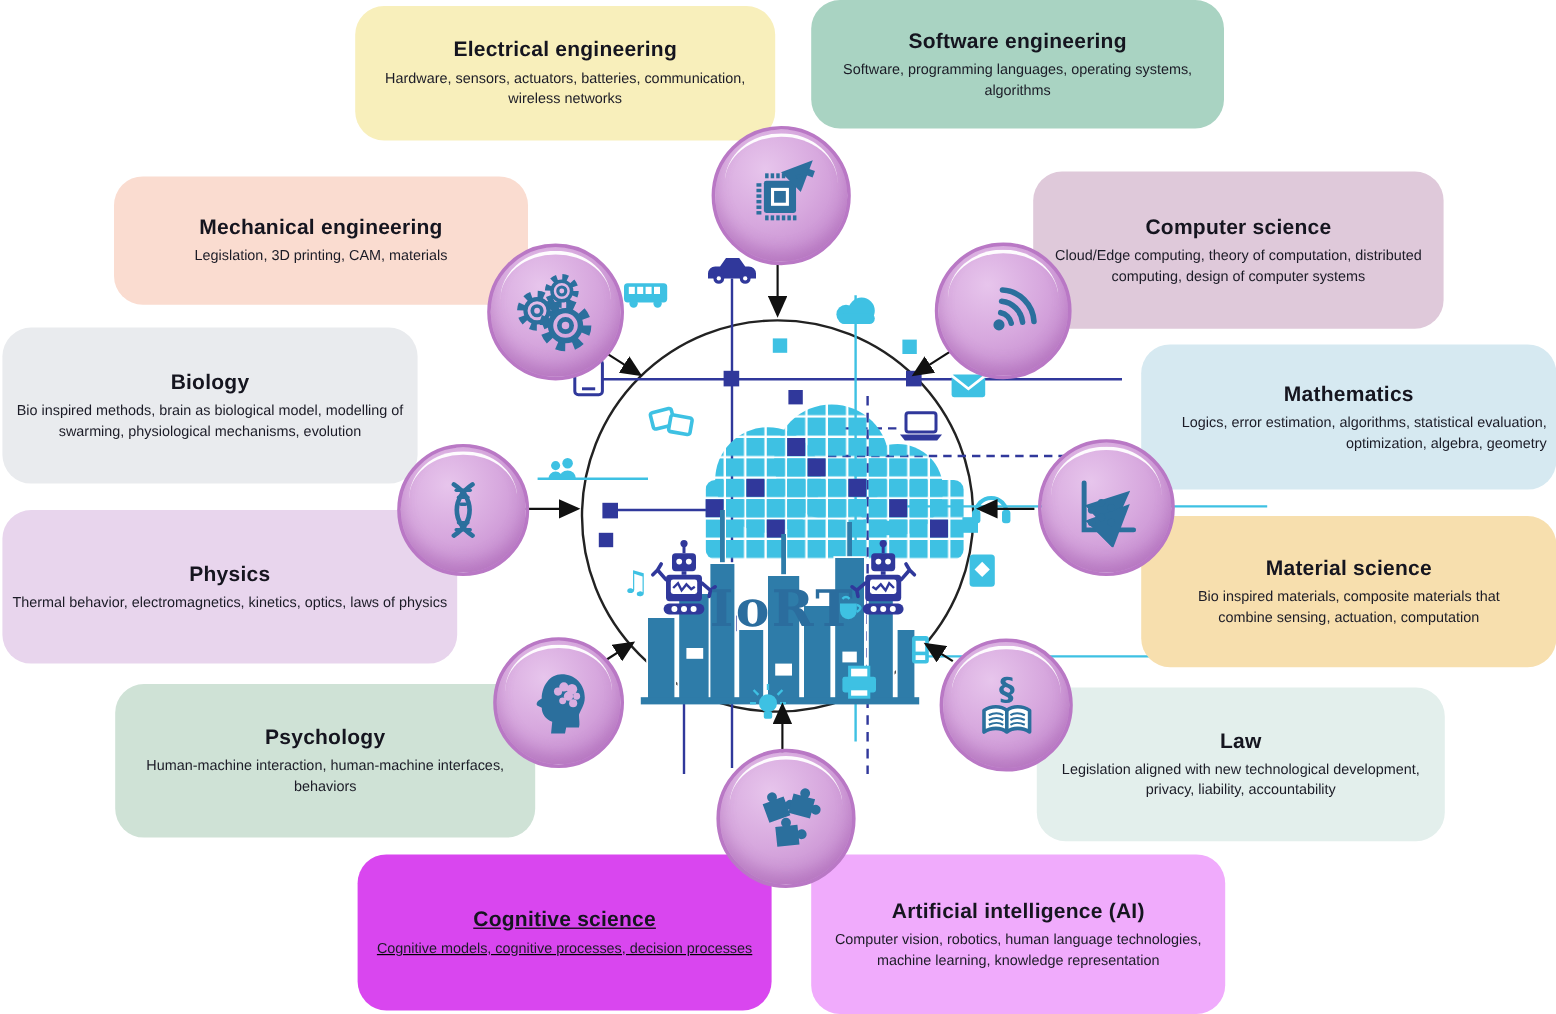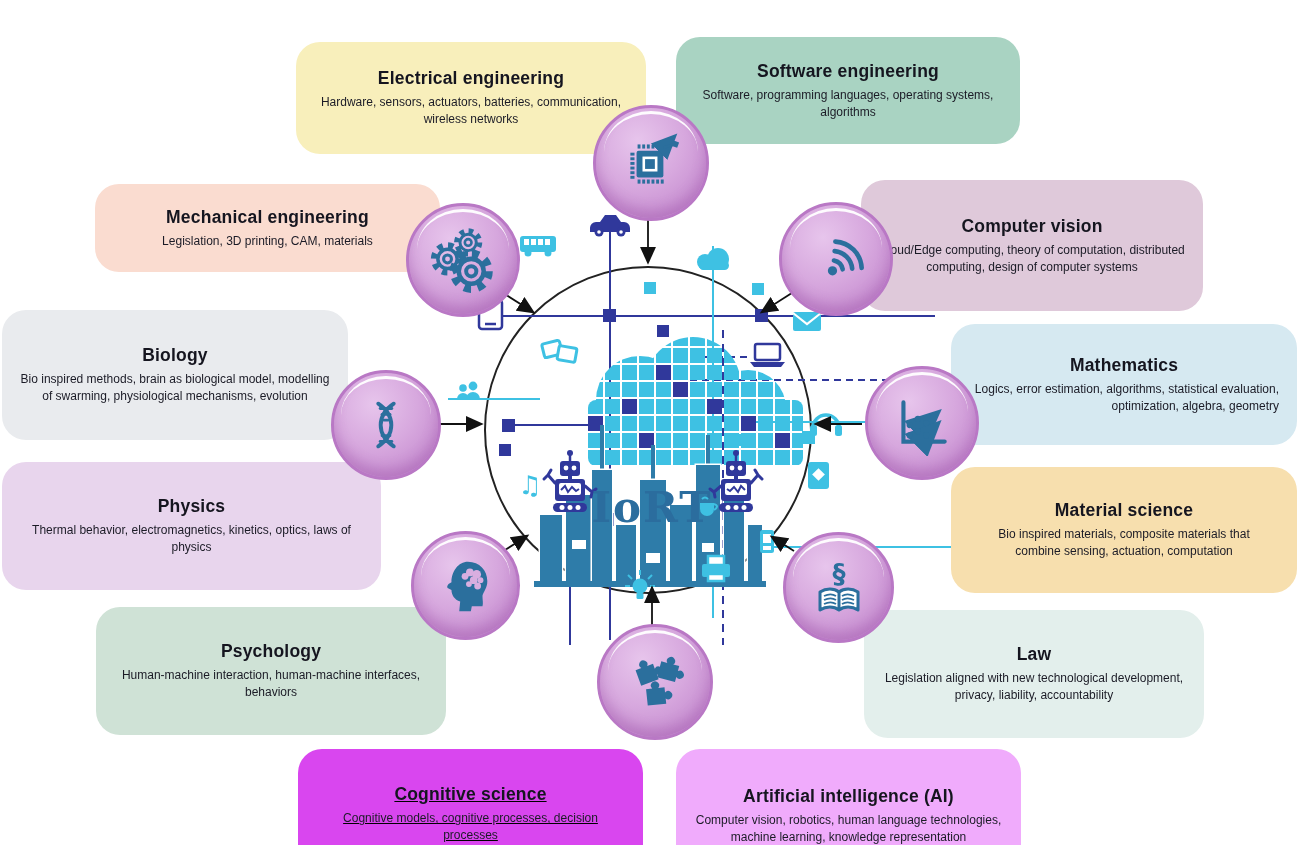--- a/index.html
+++ b/index.html
@@ -2,26 +2,26 @@
 <html><head>
 <meta charset="utf-8">
 <style>
   html,body{margin:0;padding:0;background:#fff;}
   .canvas{position:relative;width:1297px;height:845px;background:#fff;overflow:hidden;
           font-family:"Liberation Sans",sans-serif;}
   .bg-svg{position:absolute;left:0;top:0;z-index:1;}
   
   .card{position:absolute;z-index:2;border-radius:24px;box-sizing:border-box;
         display:flex;flex-direction:column;justify-content:center;align-items:center;
-        text-align:center;padding:10px 18px;margin-top:37px;}
+        text-align:center;padding:10px 8px;}
   .card h3{margin:0 0 5px;font-size:17.5px;font-weight:700;color:#15151f;letter-spacing:.2px;}
   .card p{margin:0;font-size:12px;line-height:1.38;color:#1b1b26;}
   .c0{left:296px;top:5px;width:350px;height:112px;}
   .c1{left:676px;top:0px;width:344px;height:107px;}
-  .c2{left:95px;top:147px;width:345px;height:88px;}
+  .c2{left:95px;top:147px;width:345px;height:107px;}
   .c2 p{max-width:268px;}
   .c3{left:861px;top:143px;width:342px;height:131px;}
   .c4{left:2px;top:273px;width:346px;height:130px;}
   .c5{left:951px;top:287px;width:346px;height:121px;}
   .c6{left:2px;top:425px;width:379px;height:128px;}
   .c7{left:951px;top:430px;width:346px;height:126px;}
   .c7 p{max-width:288px;}
   .c8{left:96px;top:570px;width:350px;height:128px;}
   .c9{left:864px;top:573px;width:340px;height:128px;}
   .c10{left:298px;top:712px;width:345px;height:130px;}
@@ -258,21 +258,21 @@
   </div>
   <div class="card c1" style="background-color: rgb(169, 211, 194);">
     <h3>Software engineering</h3>
     <p>Software, programming languages, operating systems, algorithms</p>
   </div>
   <div class="card c2" style="background-color: rgb(250, 220, 208);">
     <h3>Mechanical engineering</h3>
     <p>Legislation, 3D printing, CAM, materials</p>
   </div>
   <div class="card c3" style="background-color: rgb(223, 201, 218);">
-    <h3>Computer vision</h3>
+    <h3>Computer science</h3>
     <p>Cloud/Edge computing, theory of computation, distributed computing, design of computer systems</p>
   </div>
   <div class="card c4" style="background-color: rgb(233, 235, 238);">
     <h3>Biology</h3>
     <p>Bio inspired methods, brain as biological model, modelling of swarming, physiological mechanisms, evolution</p>
   </div>
   <div class="card c5" style="background-color: rgb(214, 233, 241); text-align: right;">
     <h3>Mathematics</h3>
     <p>Logics, error estimation, algorithms, statistical evaluation, optimization, algebra, geometry</p>
   </div>

